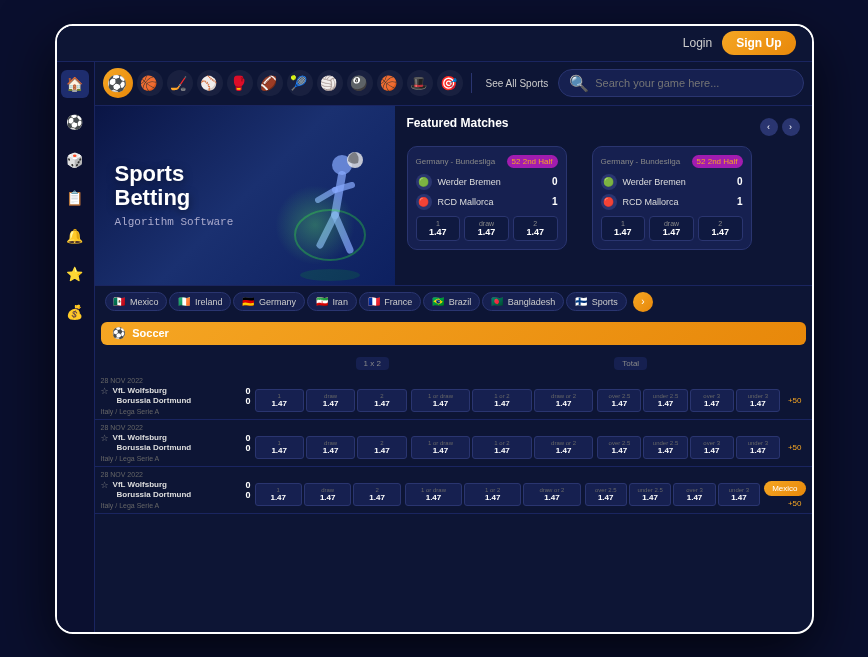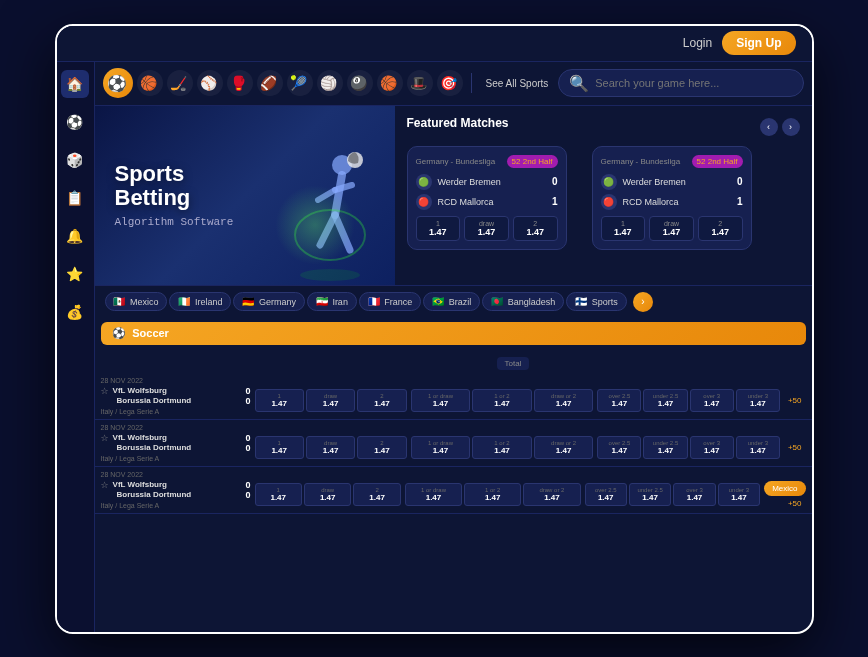--- a/index.html
+++ b/index.html
@@ -695,20 +695,23 @@
 
           <div class="sport-category-bar">
             <span>⚽</span>
             <span>Soccer</span>
           </div>
 
           <div class="betting-area">
 
             <div style="display:flex;padding:3px 8px;gap:4px;align-items:center;">
               <div style="width:150px;flex-shrink:0;"></div>
+              <div style="flex:1;text-align:center;">
+                <span style="color:#888;font-size:8px;background:#162050;border-radius:4px;padding:2px 8px;">1 x 2</span>
+              </div>
               <div style="flex:1.2;text-align:center;">
                 <span style="color:#888;font-size:8px;background:#162050;border-radius:4px;padding:2px 8px;">Total</span>
               </div>
               <div style="width:30px;"></div>
             </div>
 
             <div class="match-row-container">
               <div class="match-row-meta">
                 <span class="match-date">28 NOV 2022</span>
               </div>

